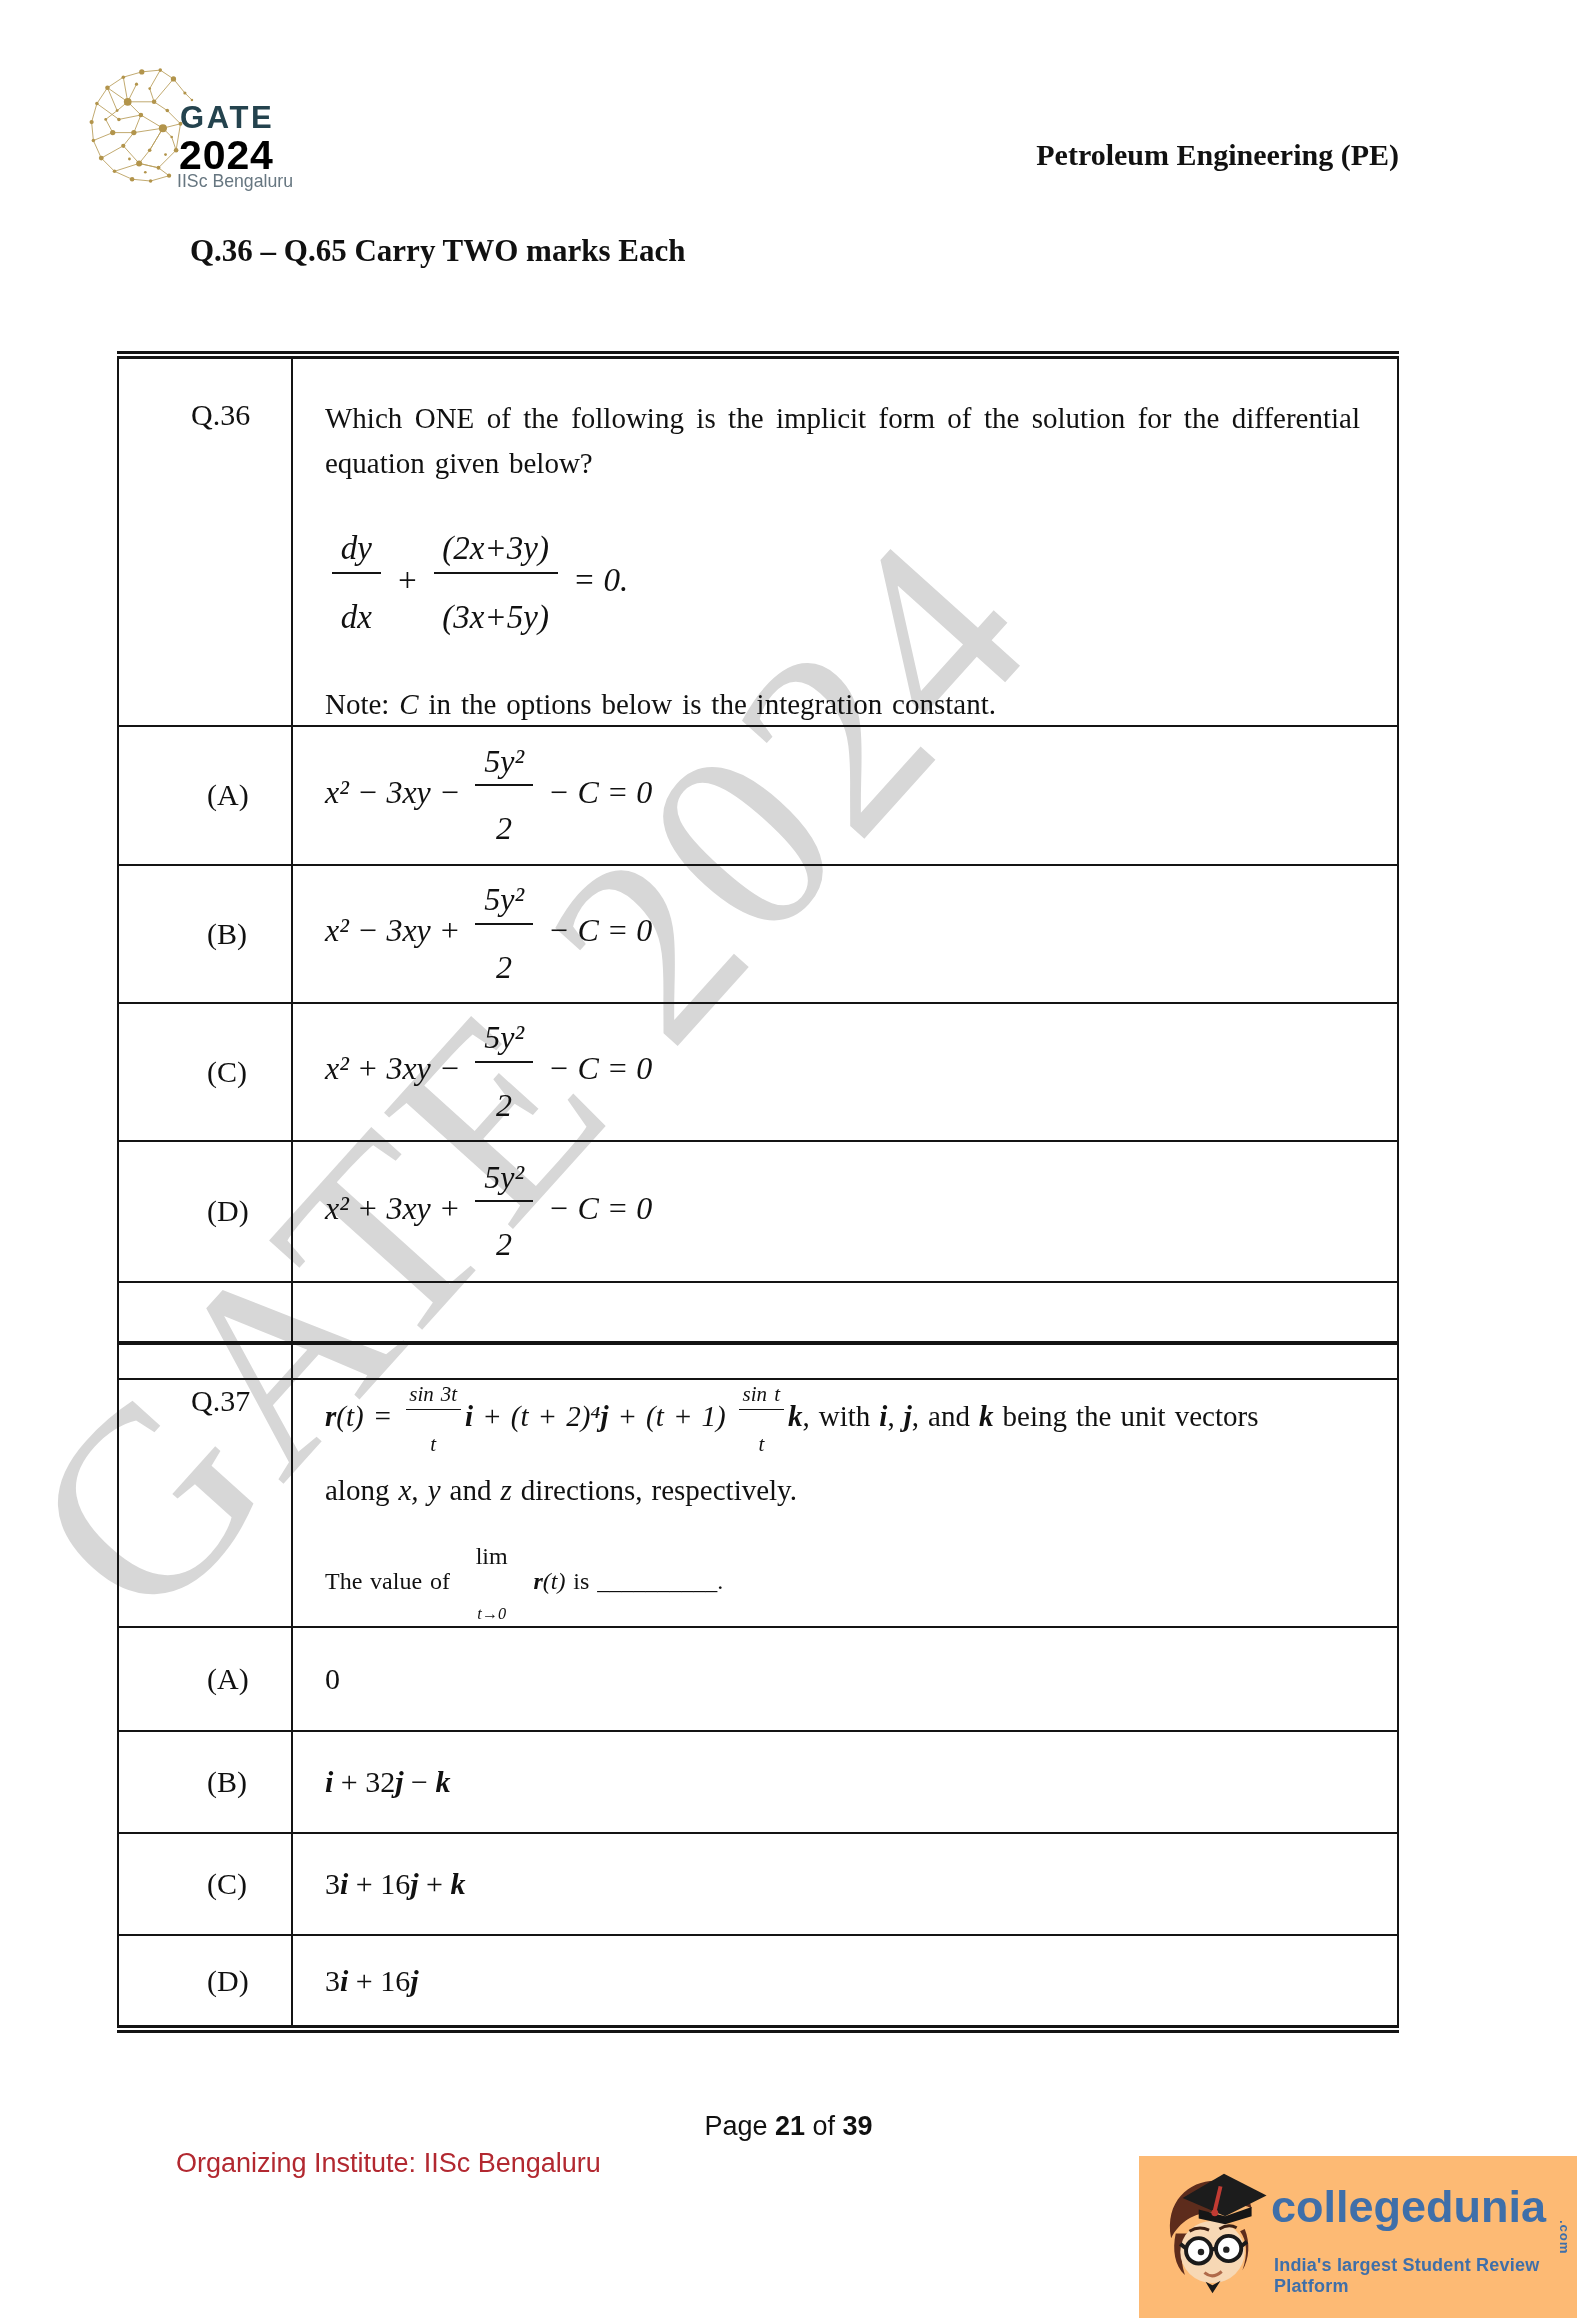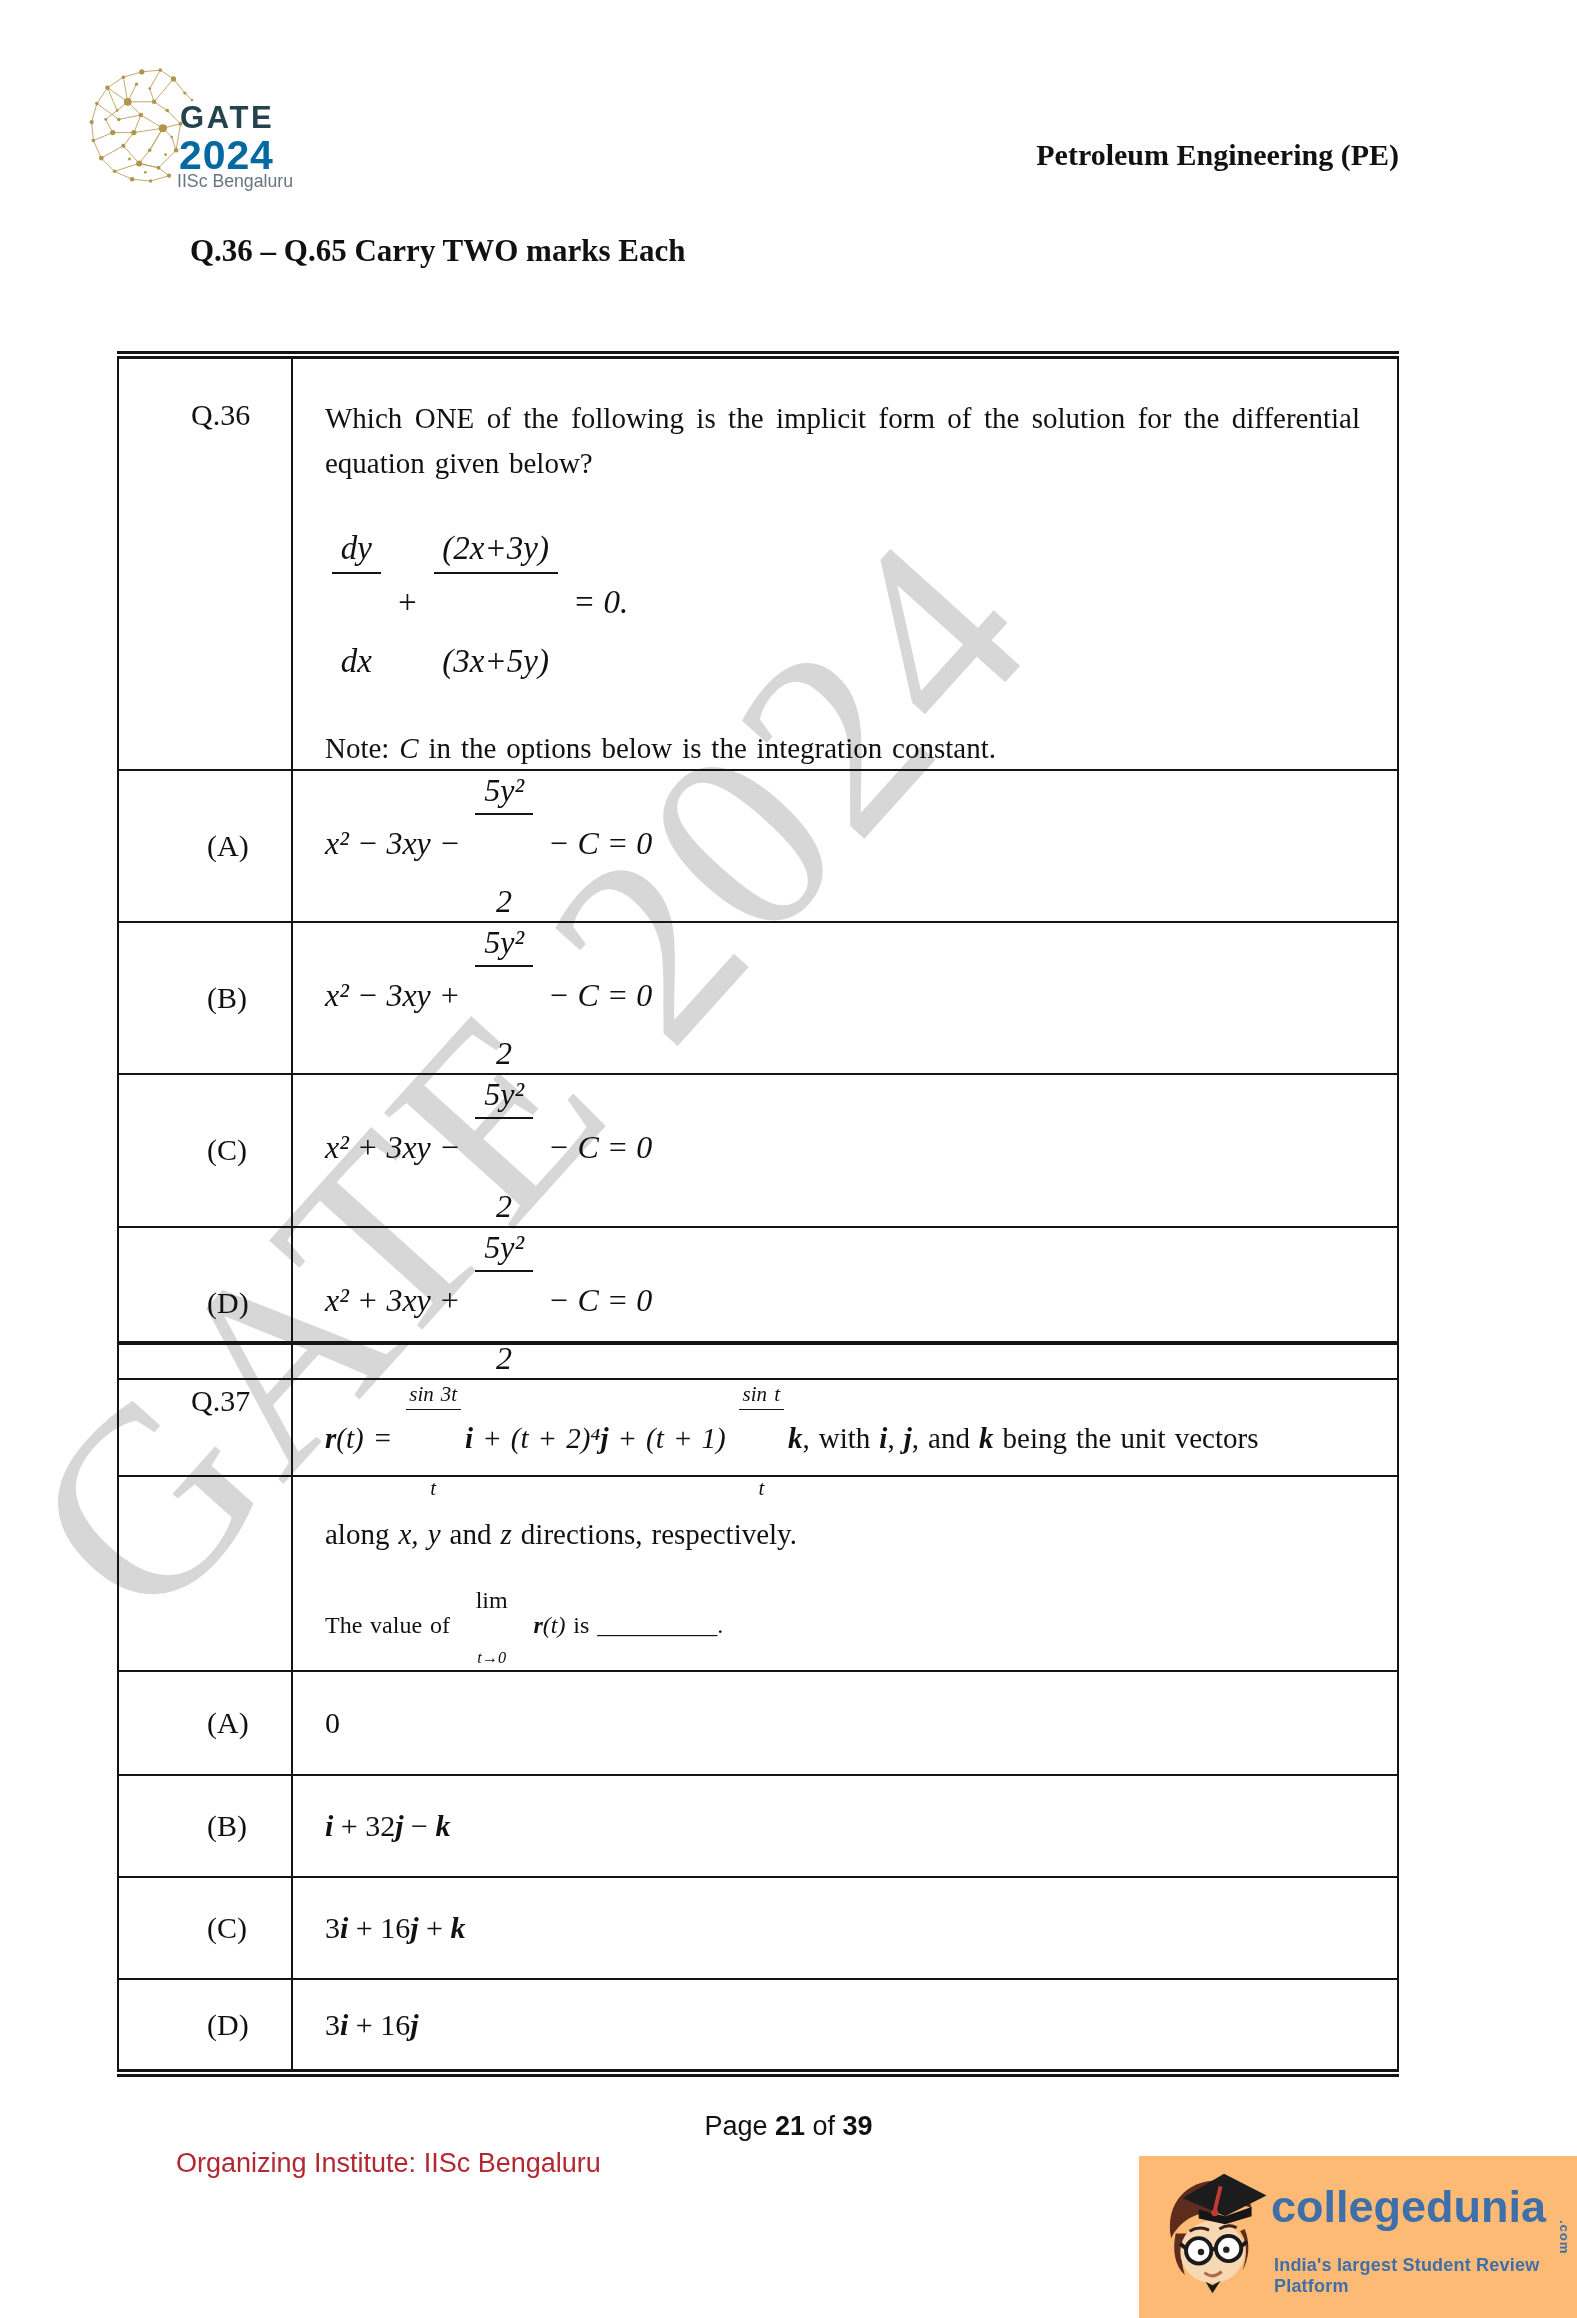--- a/index.html
+++ b/index.html
@@ -11,21 +11,21 @@
     transform:translate(-50%,-50%) rotate(-48deg);
     font-family:"Liberation Serif",serif;font-size:265px;color:#d7d7d7;
     white-space:nowrap;letter-spacing:7px;}
 
   
   .gate-logo{position:absolute;left:88px;top:49px;width:207px;height:154px;z-index:2;}
   .gate-logo svg{position:absolute;left:0;top:0;}
   .logo-gate{position:absolute;left:92px;top:53px;font-family:"Liberation Sans",sans-serif;
     font-weight:bold;font-size:31px;letter-spacing:2.6px;color:#24434e;line-height:1;}
   .logo-year{position:absolute;left:91px;top:86px;font-family:"Liberation Sans",sans-serif;
-    font-weight:bold;font-size:41px;letter-spacing:0.9px;color:#0369a1;line-height:1;}
+    font-weight:bold;font-size:41px;letter-spacing:0.9px;color:#000000;line-height:1;}
   .logo-inst{position:absolute;left:89px;top:124px;font-family:"Liberation Sans",sans-serif;
     font-size:17.7px;color:#667680;line-height:1;}
   .subject{position:absolute;right:178px;top:138px;font-weight:bold;font-size:30px;z-index:2;}
   .section-title{position:absolute;left:190px;top:233px;font-weight:bold;font-size:31px;z-index:2;}
 
   
   .q-table{position:absolute;left:117px;width:1282px;border-collapse:collapse;
     background:transparent;z-index:1;table-layout:fixed;}
   #t1{top:351px;border:2.6px solid #141414;border-top:8px double #141414;}
   #t2{top:1341px;border:2.6px solid #141414;border-top:4.4px solid #141414;border-bottom:8px double #141414;}
@@ -36,21 +36,21 @@
   tr.qrow td.content{vertical-align:top;padding:37px 37px 4px 32px;}
   td.content{padding-left:32px;padding-right:19px;}
 
   .prompt{font-size:29px;line-height:1.55;text-align:justify;word-spacing:2.6px;}
   .math{font-style:italic;}
   .math .up{font-style:normal;}
   .math .vec{font-weight:bold;font-style:italic;}
   .b{font-weight:bold;}
 
   .frac{display:inline-flex;flex-direction:column;align-items:center;
-    vertical-align:middle;line-height:1.15;margin:0 7px;text-align:center;gap:44px;}
+    vertical-align:middle;line-height:1.15;margin:0 7px;text-align:center;}
   .frac .fn{border-bottom:2.6px solid #141414;padding:0 8.8px 4.4px;}
   .frac .fd{padding-top:4.4px;margin-top:20px;}
 
   .stack{display:inline-flex;flex-direction:column;align-items:center;
     vertical-align:middle;line-height:1;margin:0 18px;gap:36px;}
   .stack .st{font-style:normal;}
   .stack .sb{font-size:0.68em;margin-top:1.8px;}
 
   .bigeq{font-size:33px;margin-top:44px;line-height:1;}
   .note{font-size:29px;margin-top:51px;word-spacing:2.6px;}

